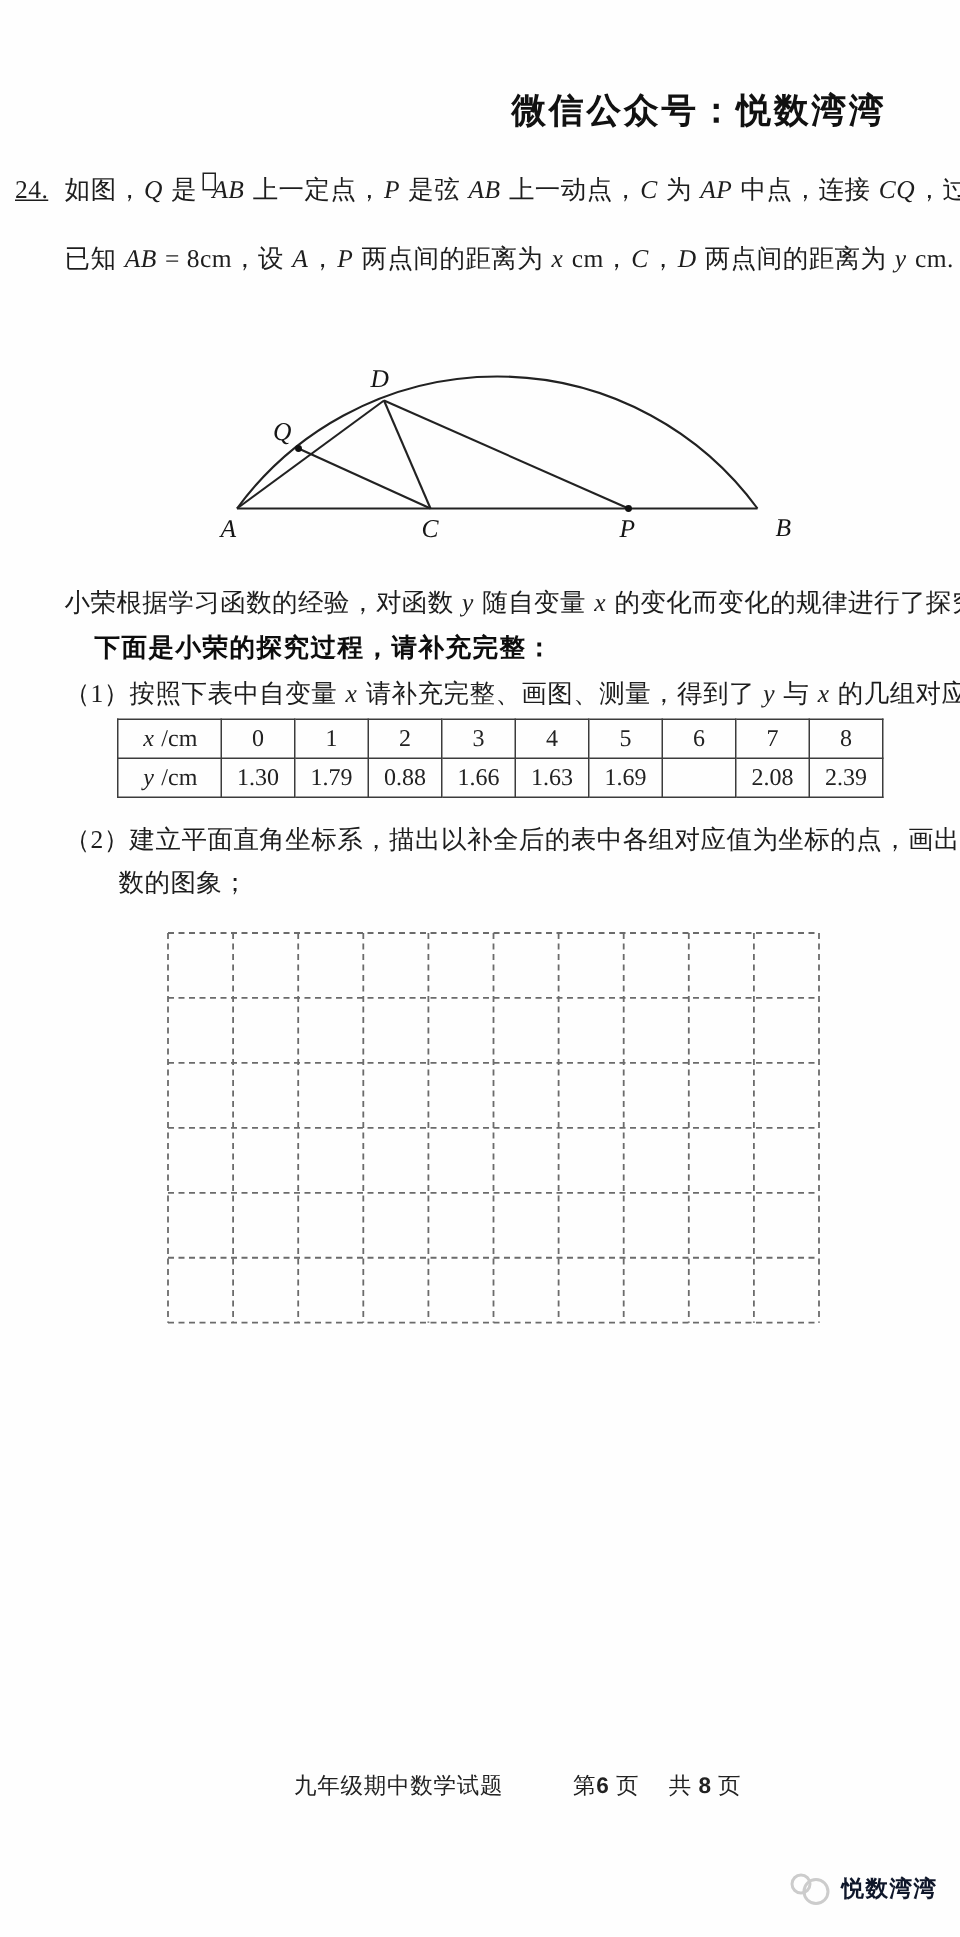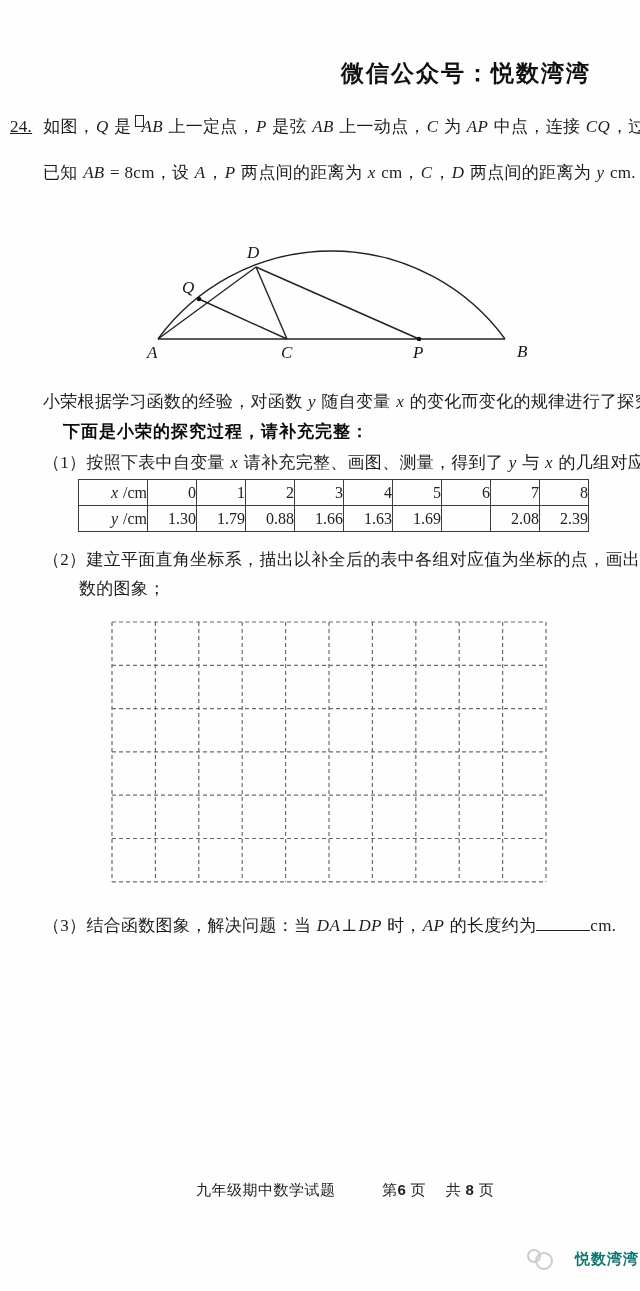--- a/index.html
+++ b/index.html
@@ -11,31 +11,31 @@
   .arcbox{display:inline-block;width:7px;height:10px;border:1.3px solid #222;
           vertical-align:baseline;transform:translateY(-5px);margin:0 -3px 0 3px;}
   .blank{display:inline-block;width:54px;height:1em;border-bottom:1.3px solid #222;
          vertical-align:baseline;}
   .header{position:absolute;top:58px;left:341px;font-family:"Liberation Sans","DejaVu Sans",sans-serif;
           font-weight:bold;font-size:23px;letter-spacing:2px;color:#111;}
   .num{display:inline-block;margin-right:11px;text-decoration:underline;}
   .heading{font-family:"Liberation Sans","DejaVu Sans",sans-serif;font-weight:bold;
            font-size:17px;letter-spacing:1px;color:#0d0d0d;}
   .vtable{position:absolute;top:479px;left:78px;border-collapse:collapse;table-layout:fixed;}
-  .vtable td{border:1.4px solid #3c3c3c;text-align:right;vertical-align:middle;
+  .vtable td{border:1.4px solid #3c3c3c;text-align:center;vertical-align:middle;
              font-size:16px;height:25px;padding:0;color:#222;}
   .vtable td.lab{width:68px;}
   .vtable td.val{width:48px;}
   .figsvg{position:absolute;top:243px;left:125px;}
   .gridsvg{position:absolute;top:621px;left:111px;}
   .figlabel{font-style:italic;font-size:17px;font-family:"Liberation Serif",serif;fill:#161616;}
   .footer{position:absolute;top:1181px;left:196px;font-size:15px;letter-spacing:.5px;color:#222;}
   .footer .bd{font-size:15px;}
-  .wm{position:absolute;top:1247px;left:524px;display:flex;align-items:center;gap:17px;
-      color:#0f766e;font-family:"Liberation Sans",sans-serif;font-weight:bold;font-size:15px;
+  .wm{position:absolute;top:1247px;left:524px;display:flex;align-items:center;gap:3px;
+      color:#0f172a;font-family:"Liberation Sans",sans-serif;font-weight:bold;font-size:15px;
       letter-spacing:1px;}
 </style>
 </head>
 <body>
 
 <div class="page">
 
   <div class="header">微信公众号：悦数湾湾</div>
 
   <div class="tline" style="top:116px;left:10px;"><span class="num">24.</span><span><span>如图，</span><span class="mv">Q</span><span> 是</span><span class="arcbox"></span><span class="mv">AB</span><span> 上一定点，</span><span class="mv">P</span><span> 是弦 </span><span class="mv">AB</span><span> 上一动点，</span><span class="mv">C</span><span> 为 </span><span class="mv">AP</span><span> 中点，连接 </span><span class="mv">CQ</span><span>，过</span></span></div>
@@ -110,21 +110,20 @@
       <line x1="435" x2="435" y1="1" y2="260.79999999999995" stroke="#6b6b6b" stroke-width="1.2" stroke-dasharray="4 3"></line>
       <line y1="1" y2="1" x1="1" x2="435" stroke="#6b6b6b" stroke-width="1.2" stroke-dasharray="4 3"></line>
       <line y1="44.3" y2="44.3" x1="1" x2="435" stroke="#6b6b6b" stroke-width="1.2" stroke-dasharray="4 3"></line>
       <line y1="87.6" y2="87.6" x1="1" x2="435" stroke="#6b6b6b" stroke-width="1.2" stroke-dasharray="4 3"></line>
       <line y1="130.89999999999998" y2="130.89999999999998" x1="1" x2="435" stroke="#6b6b6b" stroke-width="1.2" stroke-dasharray="4 3"></line>
       <line y1="174.2" y2="174.2" x1="1" x2="435" stroke="#6b6b6b" stroke-width="1.2" stroke-dasharray="4 3"></line>
       <line y1="217.5" y2="217.5" x1="1" x2="435" stroke="#6b6b6b" stroke-width="1.2" stroke-dasharray="4 3"></line>
       <line y1="260.79999999999995" y2="260.79999999999995" x1="1" x2="435" stroke="#6b6b6b" stroke-width="1.2" stroke-dasharray="4 3"></line>
     </svg>
 
-  <div class="tline" style="top:913px;left:43px;"><span>（3）结合函数图象，解决问题：当 </span><span class="mv">DA</span><span>⊥</span><span class="mv">DP</span><span> 时，</span><span class="mv">AP</span><span> 的长度约为</span><span class="blank"></span><span>cm.</span></div>
 
   <div class="footer"><span>九年级期中数学试题</span><span>　　　</span><span>第</span><span class="bd">6</span><span> 页</span><span>　 </span><span>共 </span><span class="bd">8</span><span> 页</span></div>
 
   <div class="wm">
     <svg width="34" height="24" viewBox="0 0 34 24">
       <circle cx="10" cy="9" r="6" fill="none" stroke="#cccccc" stroke-width="2"></circle>
       <circle cx="20" cy="14" r="8" fill="none" stroke="#cccccc" stroke-width="2"></circle>
     </svg>
     <span>悦数湾湾</span>
   </div>

